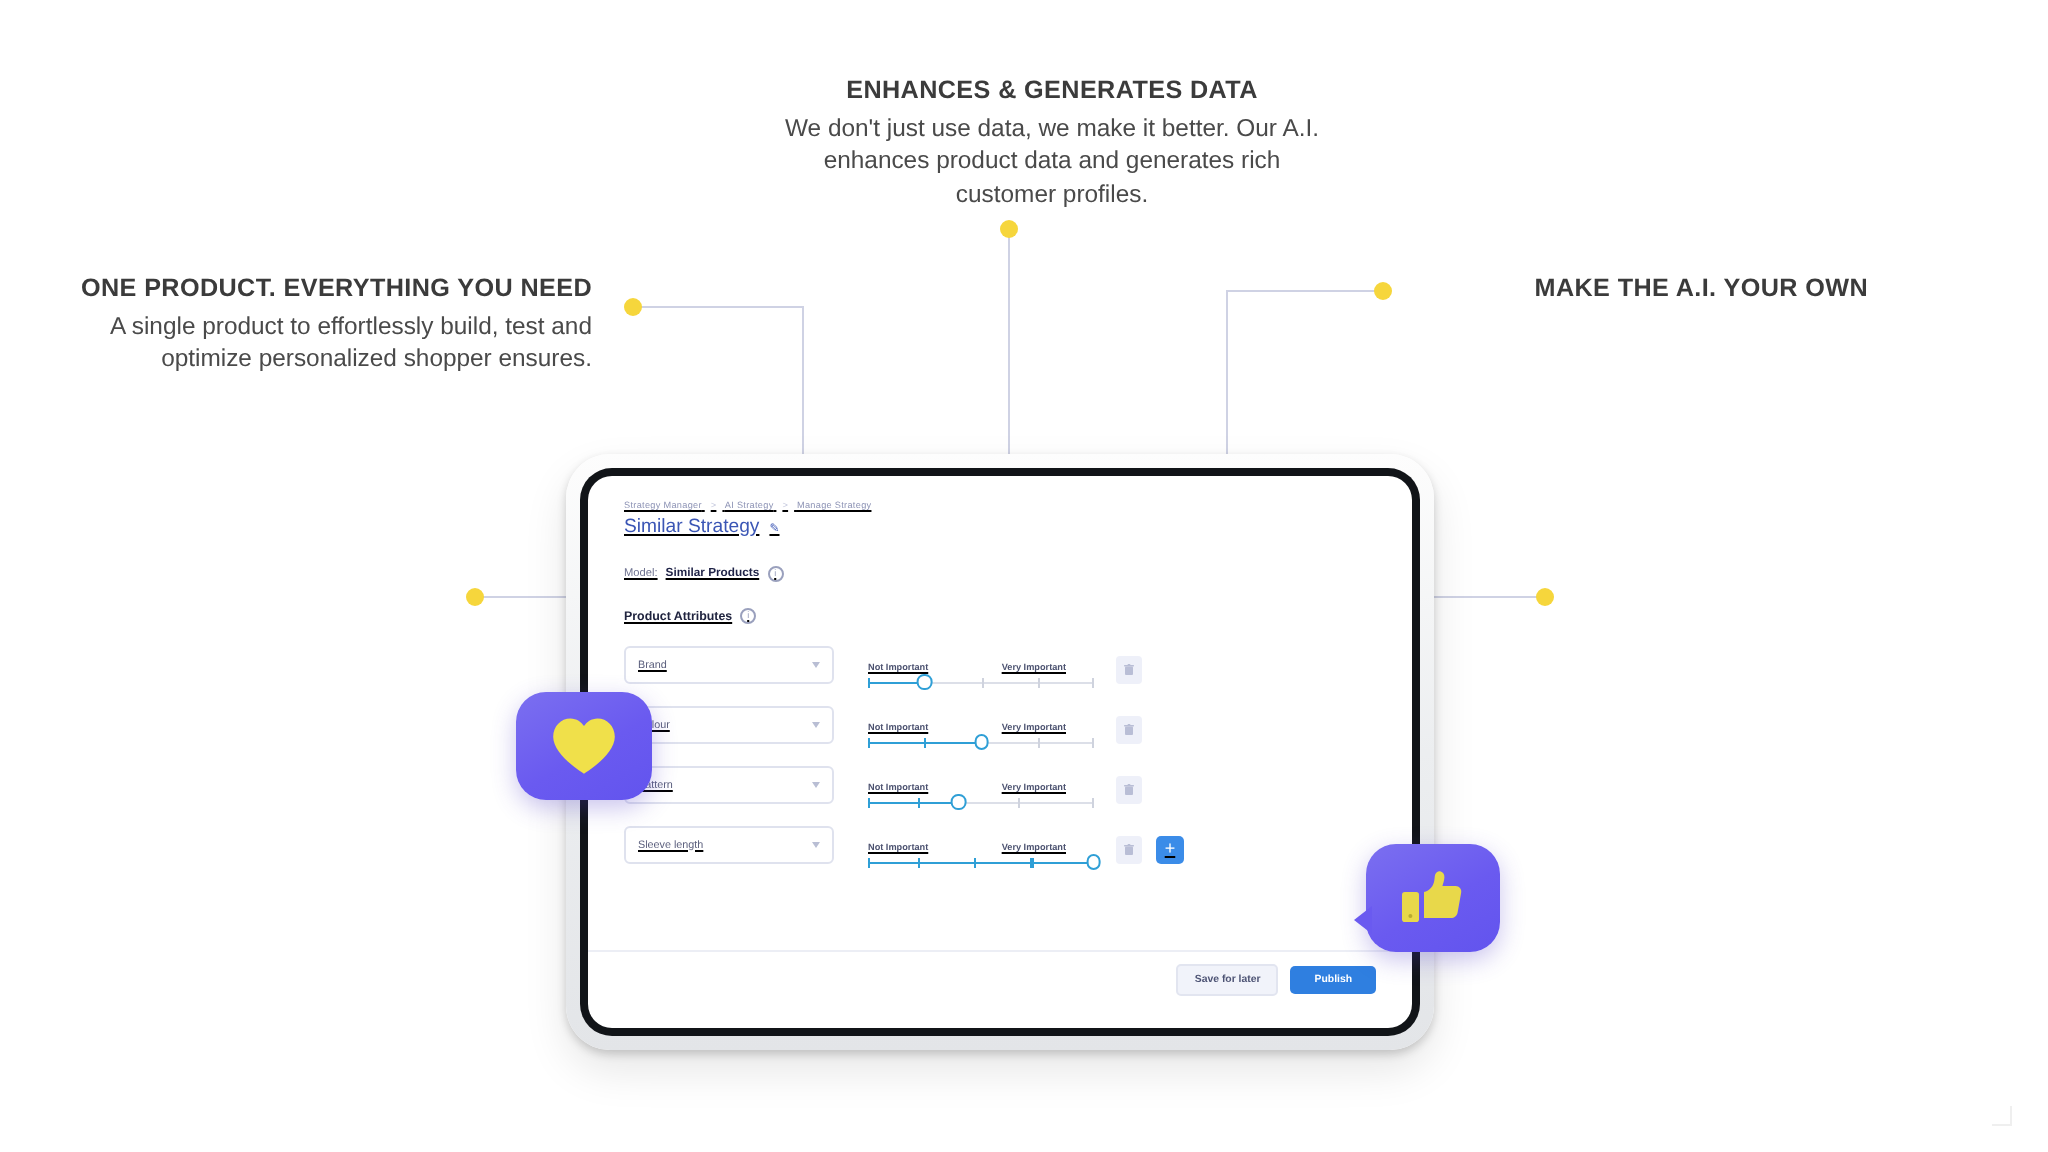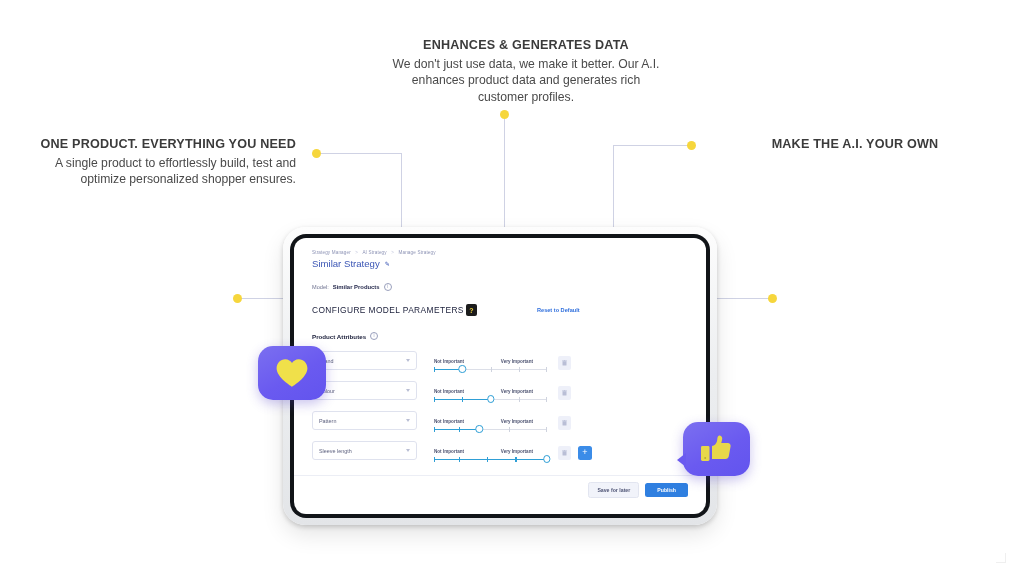--- a/index.html
+++ b/index.html
@@ -13,21 +13,21 @@
 
   
   .callout { position: absolute; }
   .callout .ctitle {
     font-weight: bold; color:#3b3b3b; letter-spacing:.2px;
     font-size: 12.6px; line-height: 15px; margin-bottom: 3px;
   }
   .callout .cbody { color:#4a4a4a; font-size: 12.2px; line-height: 16.4px; }
   .align-right { text-align: right; }
   .align-center { text-align: center; }
-  .align-left { text-align: center; margin-left: 32px; }
+  .align-left { text-align: right; }
 
   
   .conn { position:absolute; background:#cfd2e4; }
   .conn.h { height:1px; }
   .conn.v { width:1px; }
   .dot {
     position:absolute; width:9px; height:9px; border-radius:50%;
     background:#f6d63c;
   }
 
@@ -46,21 +46,21 @@
     background:#111418;
     padding:4px;
   }
   #screen {
     width:100%; height:100%; box-sizing:border-box;
     background:#ffffff; border-radius:12px;
     position:relative; overflow:hidden;
   }
 
   
-  .app { position:absolute; inset:0; padding:12px 18px 0 18px; box-sizing:border-box; }
+  .app { position:absolute; inset:0; padding:12px 18px 0 18px; box-sizing:border-box;text-decoration:underline; }
 
   .breadcrumb { font-size:4.6px; color:#8d93b5; letter-spacing:.15px; margin-bottom:3px; }
   .breadcrumb .sep { color:#c2c6dc; margin:0 3px; }
   .breadcrumb .bc-last { color:#8d93b5; }
 
   .page-title-row { display:flex; align-items:center; gap:5px; margin-bottom:14px; }
   .page-title { font-size:9.6px; color:#3b56b5; font-weight:400; }
   .pencil { font-size:6px; color:#3b56b5; }
 
   .model-row { display:flex; align-items:center; gap:4px; margin-bottom:13px; }
@@ -225,25 +225,20 @@
             <span class="page-title">Similar Strategy</span>
             <span class="pencil">✎</span>
           </div>
 
           <div class="model-row">
             <span class="model-lbl">Model:</span>
             <span class="model-val">Similar Products</span>
             <span class="info-i">i</span>
           </div>
 
-          <div class="config-row">
-            <span class="config-title">CONFIGURE MODEL PARAMETERS</span>
-            <span class="tip-badge">?</span>
-            <span class="reset-link">Reset to Default</span>
-          </div>
 
           <div class="attr-head">
             <span class="attr-head-lbl">Product Attributes</span>
             <span class="info-i">i</span>
           </div>
 
           <div class="attr-row">
             <div class="select">
               <span>Brand</span>
               <span class="caret"></span>

